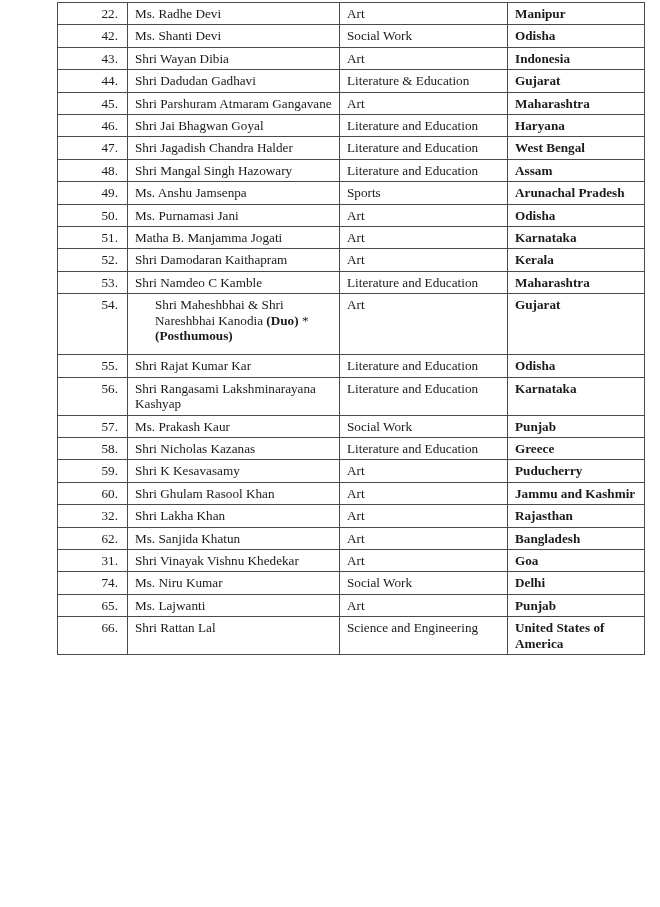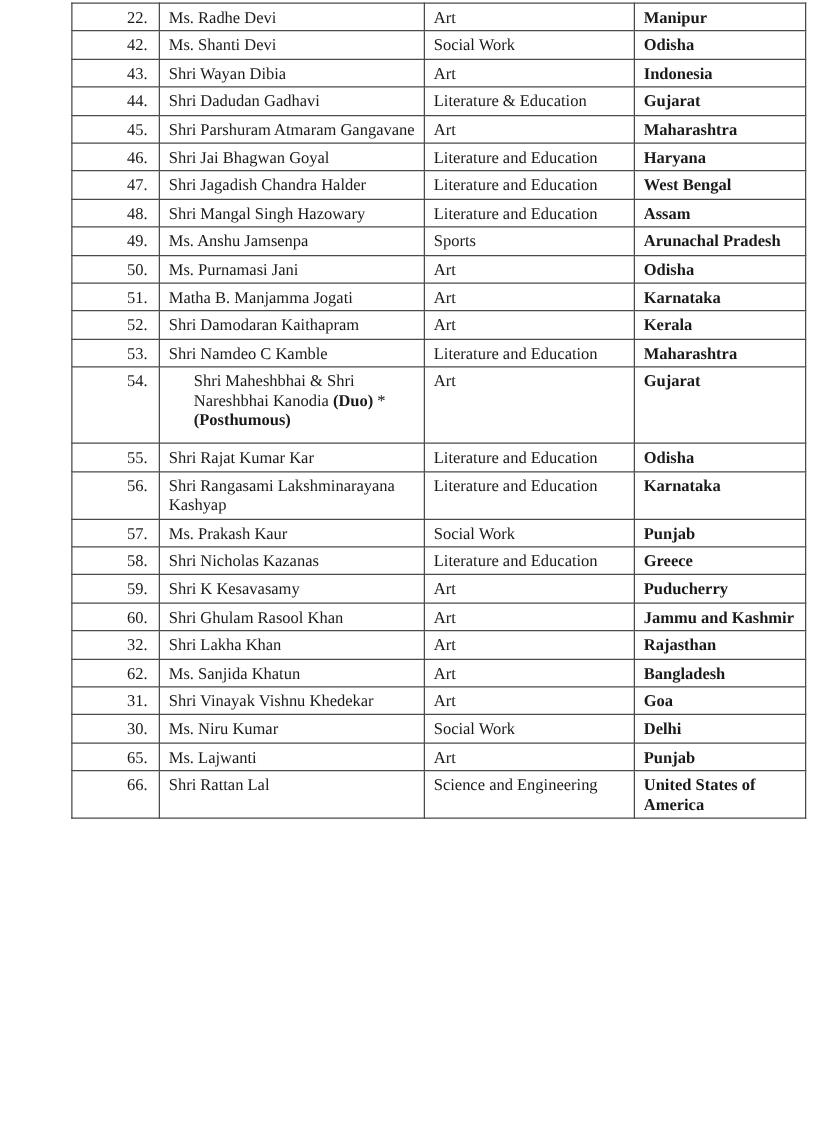--- a/index.html
+++ b/index.html
@@ -203,21 +203,21 @@
           <td class="col-field">Art</td>
           <td class="col-state">Bangladesh</td>
         </tr>
         <tr>
           <td class="col-no">31.</td>
           <td class="col-name">Shri Vinayak Vishnu Khedekar</td>
           <td class="col-field">Art</td>
           <td class="col-state">Goa</td>
         </tr>
         <tr>
-          <td class="col-no">30.</td>
+          <td class="col-no">74.</td>
           <td class="col-name">Ms. Niru Kumar</td>
           <td class="col-field">Social Work</td>
           <td class="col-state">Delhi</td>
         </tr>
         <tr>
           <td class="col-no">65.</td>
           <td class="col-name">Ms. Lajwanti</td>
           <td class="col-field">Art</td>
           <td class="col-state">Punjab</td>
         </tr>

